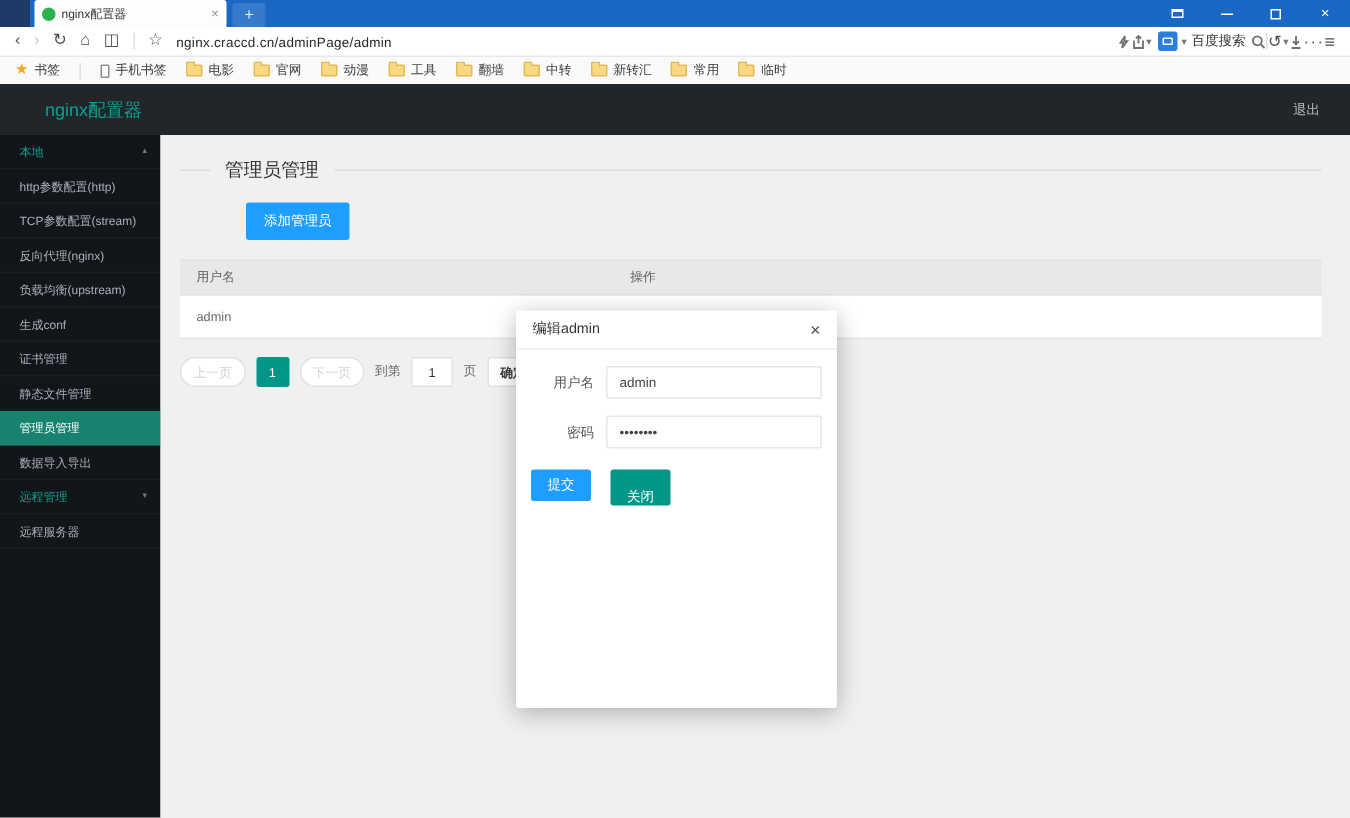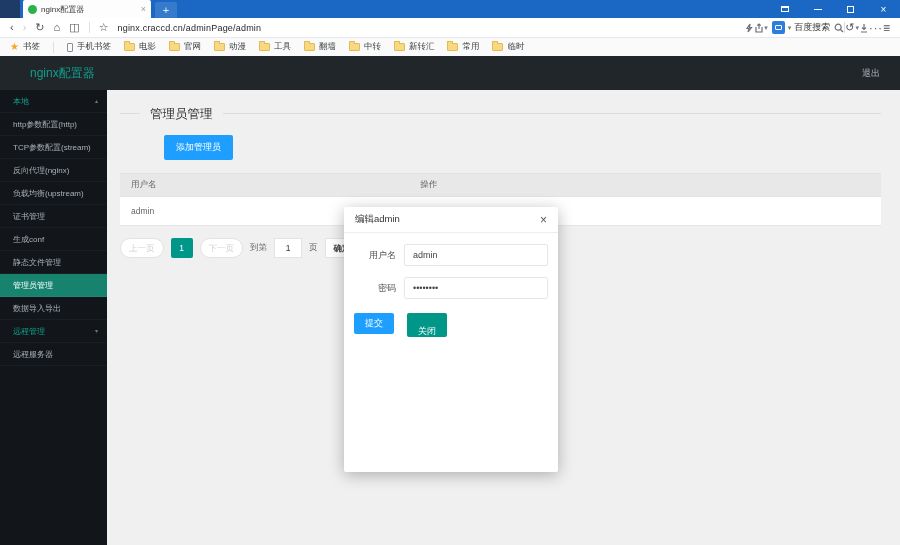--- a/index.html
+++ b/index.html
@@ -219,24 +219,24 @@
     <div class="side-item">
         <span class="lbl">TCP参数配置(stream)</span>
       </div>
     <div class="side-item">
         <span class="lbl">反向代理(nginx)</span>
       </div>
     <div class="side-item">
         <span class="lbl">负载均衡(upstream)</span>
       </div>
     <div class="side-item">
+        <span class="lbl">生成conf</span>
+      </div>
+    <div class="side-item">
         <span class="lbl">证书管理</span>
-      </div>
-    <div class="side-item">
-        <span class="lbl">生成conf</span>
       </div>
     <div class="side-item">
         <span class="lbl">静态文件管理</span>
       </div>
     <div class="side-item active">
         <span class="lbl">管理员管理</span>
       </div>
     <div class="side-item">
         <span class="lbl">数据导入导出</span>
       </div>

